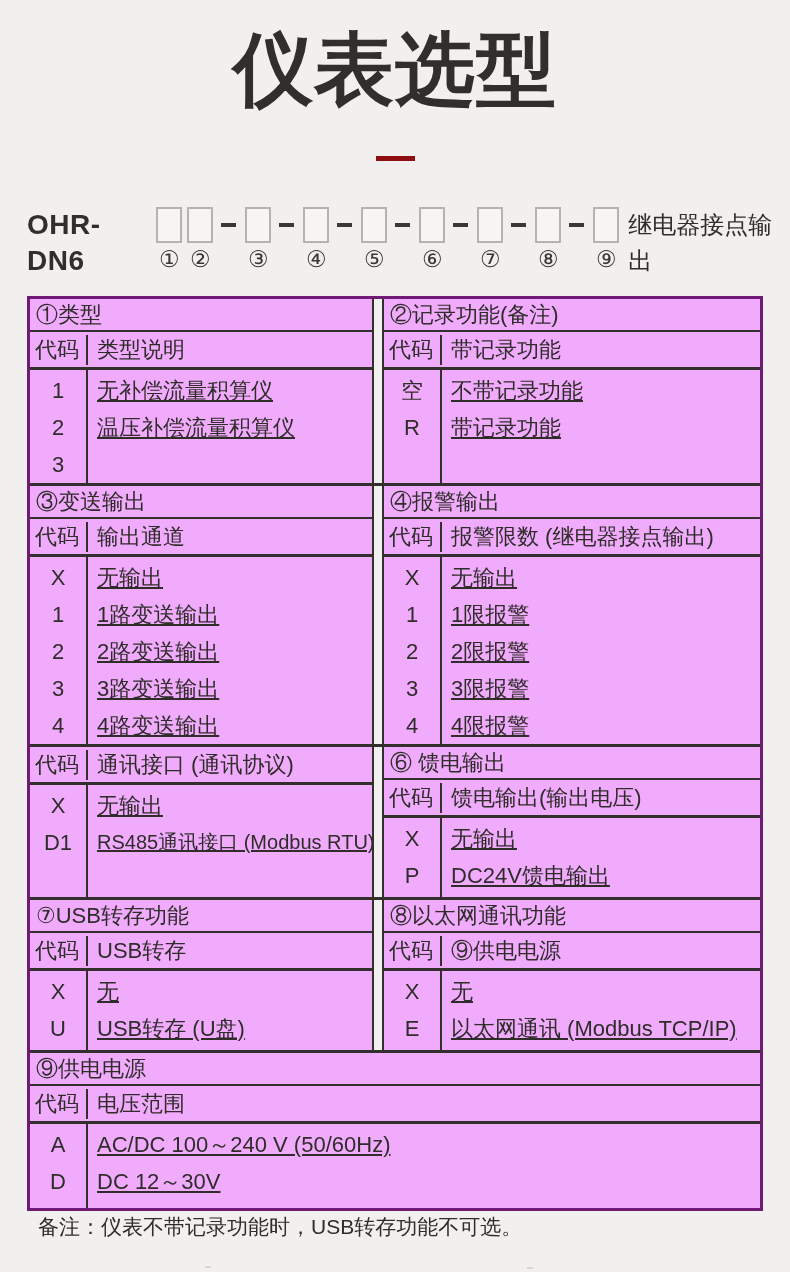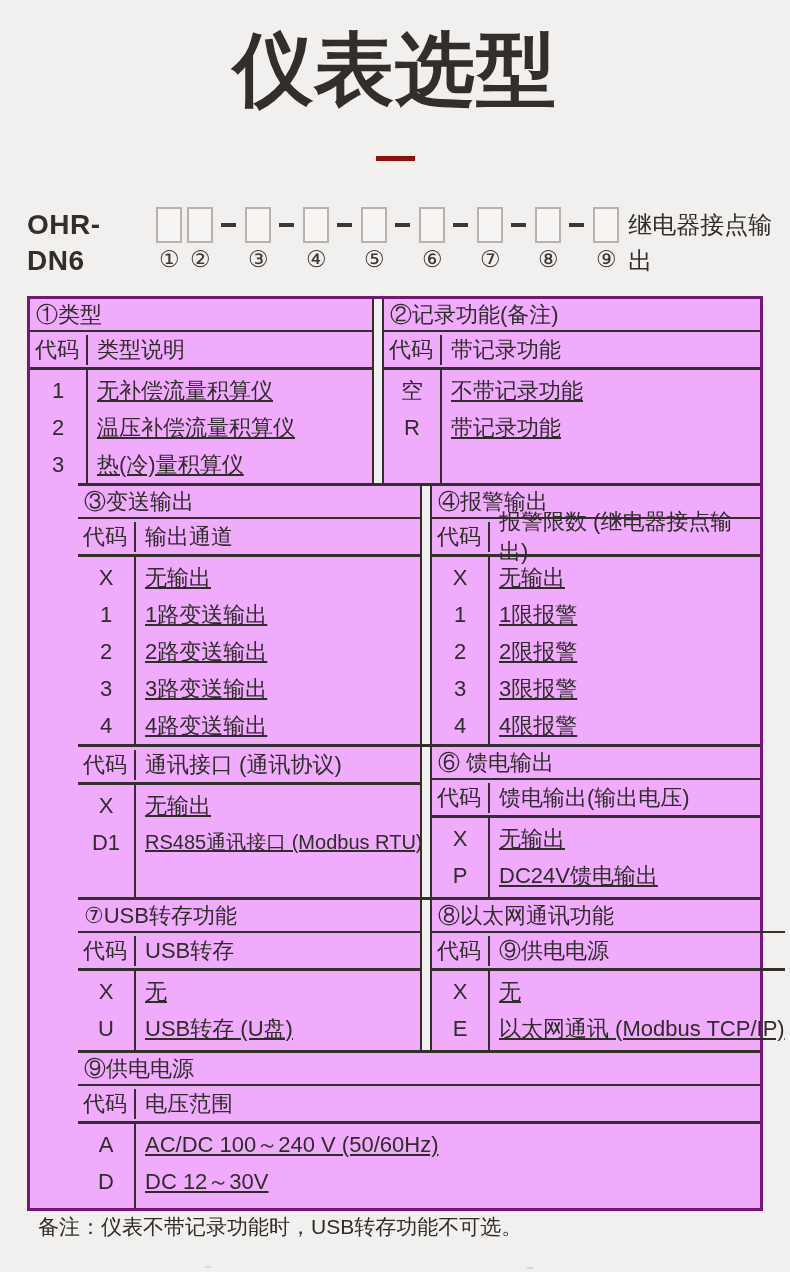--- a/index.html
+++ b/index.html
@@ -50,21 +50,21 @@
   .hdash { width: 15px; height: 4px; background: #3a3734; margin: 16px 4px 0 8px; flex: none; }
   .model-suffix { font-size: 24px; line-height: 36px; margin-left: 9px; color: #312e2b; }
   
   .sel-table {
     margin: 17px 0 0 27px;
     width: 736px;
     border: 3px solid #701a75;
     background: #f0abfc;
   }
   .band { display: flex; }
-  .band + .band { border-top: 3px solid #332f2c; margin-left: 48px; }
+  .band + .band { border-top: 3px solid #332f2c; }
   .half-left { width: 342px; flex: none; display: flex; }
   .half-right { flex: 1; display: flex; }
   .vdiv {
     width: 12px; flex: none;
     border-left: 2px solid #332f2c;
     border-right: 2px solid #332f2c;
     background: #f2f0ee;
   }
   .sec { flex: 1; display: flex; flex-direction: column; }
   .sec-title {
@@ -174,21 +174,20 @@
         </div>
         <div class="sec-body">
           <div class="code-col">
             <div class="code">1</div>
             <div class="code">2</div>
             <div class="code">3</div>
           </div>
           <div class="desc-col">
             <div class="desc">无补偿流量积算仪</div>
             <div class="desc">温压补偿流量积算仪</div>
-            <div class="desc">热(冷)量积算仪</div>
           </div>
         </div>
       </div>
     </div>
     <div class="vdiv"></div>
     <div class="half-right">
       <div class="sec">
         <div class="sec-title">②记录功能(备注)</div>
         <div class="sec-cols">
           <div class="code-h">代码</div>

